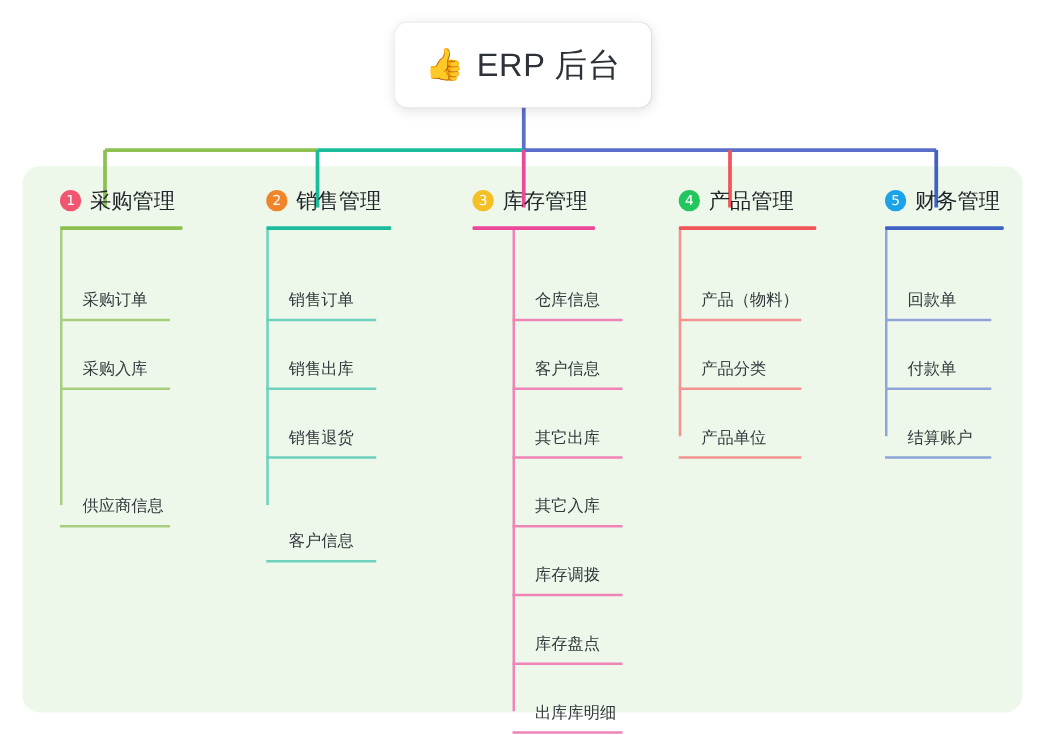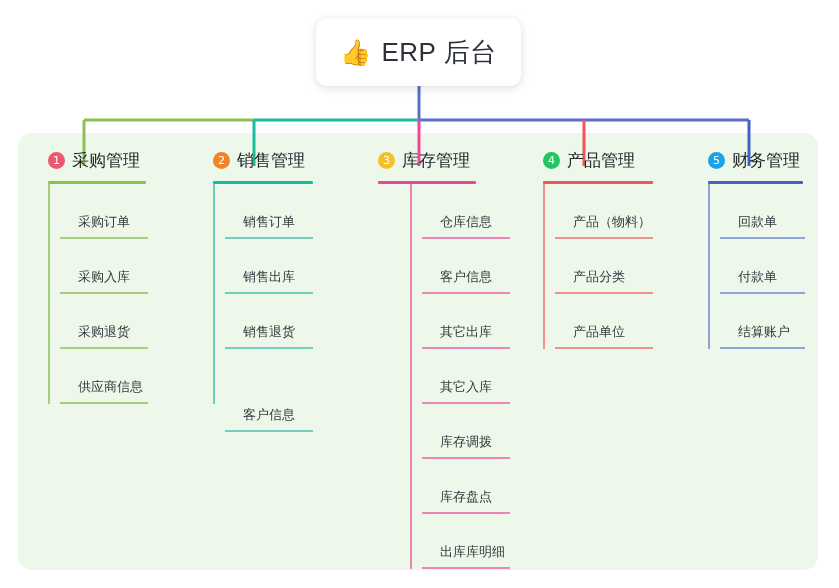--- a/index.html
+++ b/index.html
@@ -102,22 +102,22 @@
     height: 3px;
     border-radius: 1px;
   }
   .leaves {
     position: absolute;
     top: 36px;
     left: 0;
   }
   .leaf {
     position: absolute;
-    left: 12px;
-    height: 55px;
+    left: 0;
+    height: 73px;
     text-decoration: underline;
   }
   .leaf-label {
     position: absolute;
     left: 18px;
     bottom: 8px;
     font-size: 13px;
     color: #33383d;
     white-space: nowrap;
   }
@@ -169,24 +169,20 @@
       <div class="leaves" style="width: 88px; height: 220px;">
         <div class="spine" style="height: 220px; background: rgb(165, 207, 126);"></div>
         <div class="leaf" style="top: 0px; width: 88px;">
           <span class="leaf-label">采购订单</span>
           <div class="leaf-rule" style="width: 88px; background: rgb(165, 207, 126);"></div>
         </div>
         <div class="leaf" style="top: 55px; width: 88px;">
           <span class="leaf-label">采购入库</span>
           <div class="leaf-rule" style="width: 88px; background: rgb(165, 207, 126);"></div>
         </div>
-        <div class="leaf" style="top: 110px; width: 88px;">
-          <span class="leaf-label">采购退货</span>
-          <div class="leaf-rule" style="width: 88px; background: rgb(165, 207, 126);"></div>
-        </div>
         <div class="leaf" style="top: 165px; width: 88px;">
           <span class="leaf-label">供应商信息</span>
           <div class="leaf-rule" style="width: 88px; background: rgb(165, 207, 126);"></div>
         </div>
       </div>
     </div>
     <div class="column" style="left: 213px; top: 148px;">
       <div class="col-head">
         <span class="badge" style="background: rgb(240, 132, 42);">2</span>
         <span class="col-title">销售管理</span>

